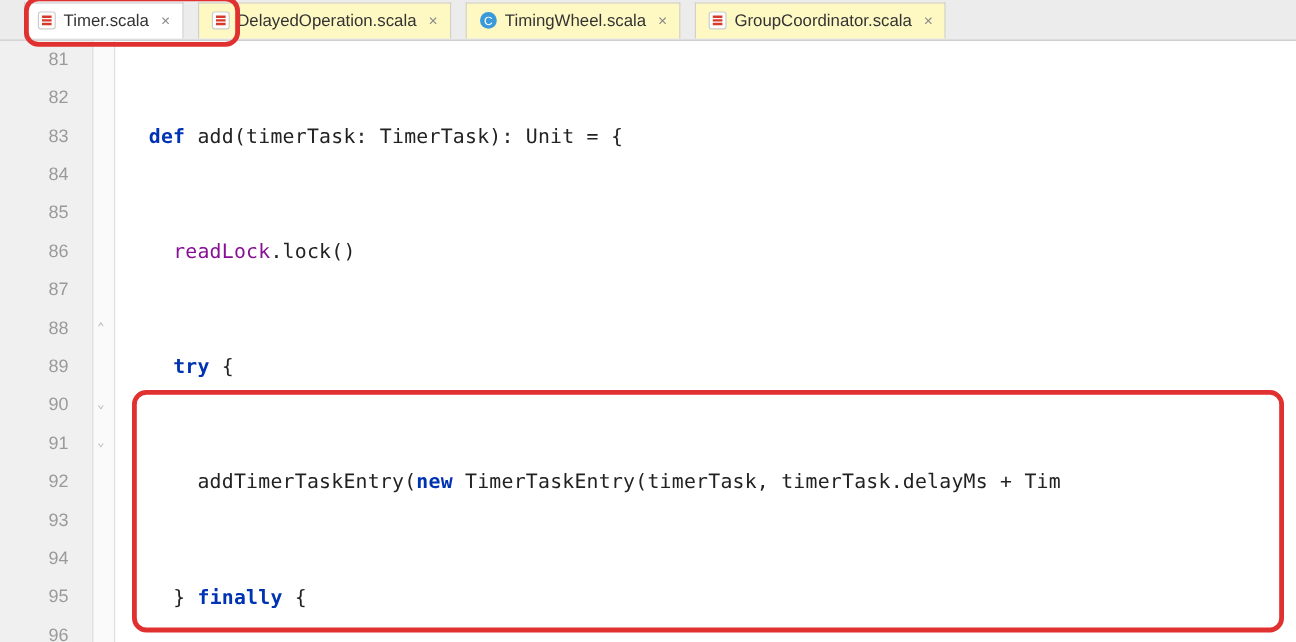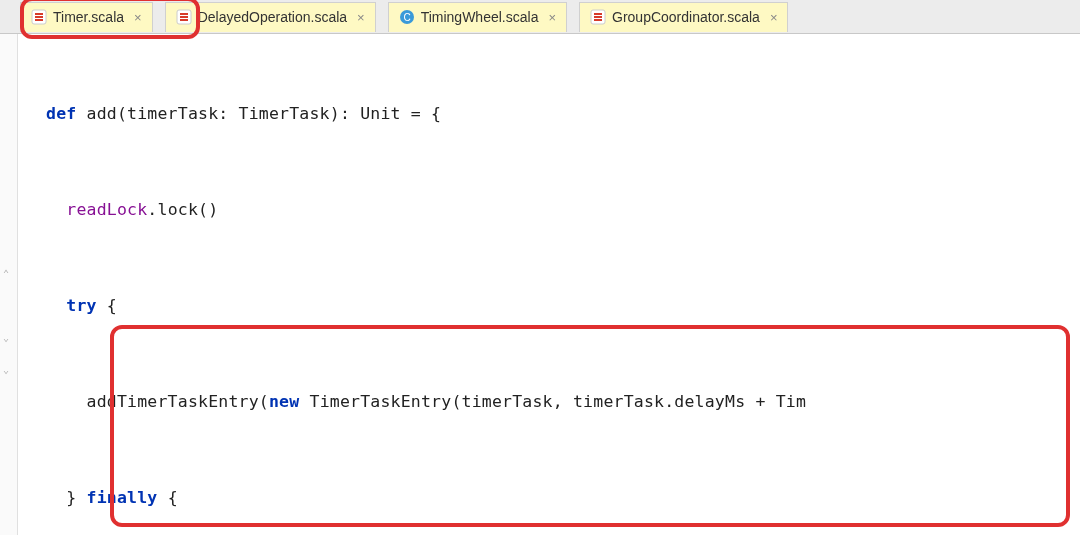--- a/index.html
+++ b/index.html
@@ -30,21 +30,21 @@
     border: 1px solid #d0d0d0;
     border-bottom: none;
     height: 30px;
     font-family: -apple-system, "Segoe UI", sans-serif;
     font-size: 14px;
     color: #333;
     position: relative;
     cursor: pointer;
   }
   .tab.active {
-    background: #fef9c3;
+    background: #ffffff;
   }
   .tab-close {
     color: #888;
     font-size: 13px;
     margin-left: 4px;
   }
   .file-icon {
     width: 16px;
     height: 16px;
     display: inline-flex;
@@ -142,20 +142,38 @@
           <rect x="1" y="1" width="14" height="14" rx="2" fill="#fff" stroke="#ccc"></rect>
           <path d="M4 5 h8 M4 8 h8 M4 11 h8" stroke="#d73a2a" stroke-width="2"></path>
         </svg>
     </span>
     <span>GroupCoordinator.scala</span>
     <span class="tab-close">×</span>
   </div>
 </div>
 
 <div class="editor-area">
+  <div class="gutter">
+    <div>81</div>
+    <div>82</div>
+    <div>83</div>
+    <div>84</div>
+    <div>85</div>
+    <div>86</div>
+    <div>87</div>
+    <div>88</div>
+    <div>89</div>
+    <div>90</div>
+    <div>91</div>
+    <div>92</div>
+    <div>93</div>
+    <div>94</div>
+    <div>95</div>
+    <div>96</div>
+  </div>
   <div class="fold-col">
     <span class="fold-mark" style="top:224px">⌃</span>
     <span class="fold-mark" style="top:288px">⌄</span>
     <span class="fold-mark" style="top:320px">⌄</span>
   </div>
   <div class="code">
     <div><span class="kw">def</span><span> add(timerTask: TimerTask): Unit = {</span></div>
     <div>  <span class="ident-purple">readLock</span><span>.lock()</span></div>
     <div>  <span class="kw">try</span><span> {</span></div>
     <div>  <span>  addTimerTaskEntry(</span><span class="kw">new</span><span> TimerTaskEntry(timerTask, timerTask.delayMs + Tim</span></div>

